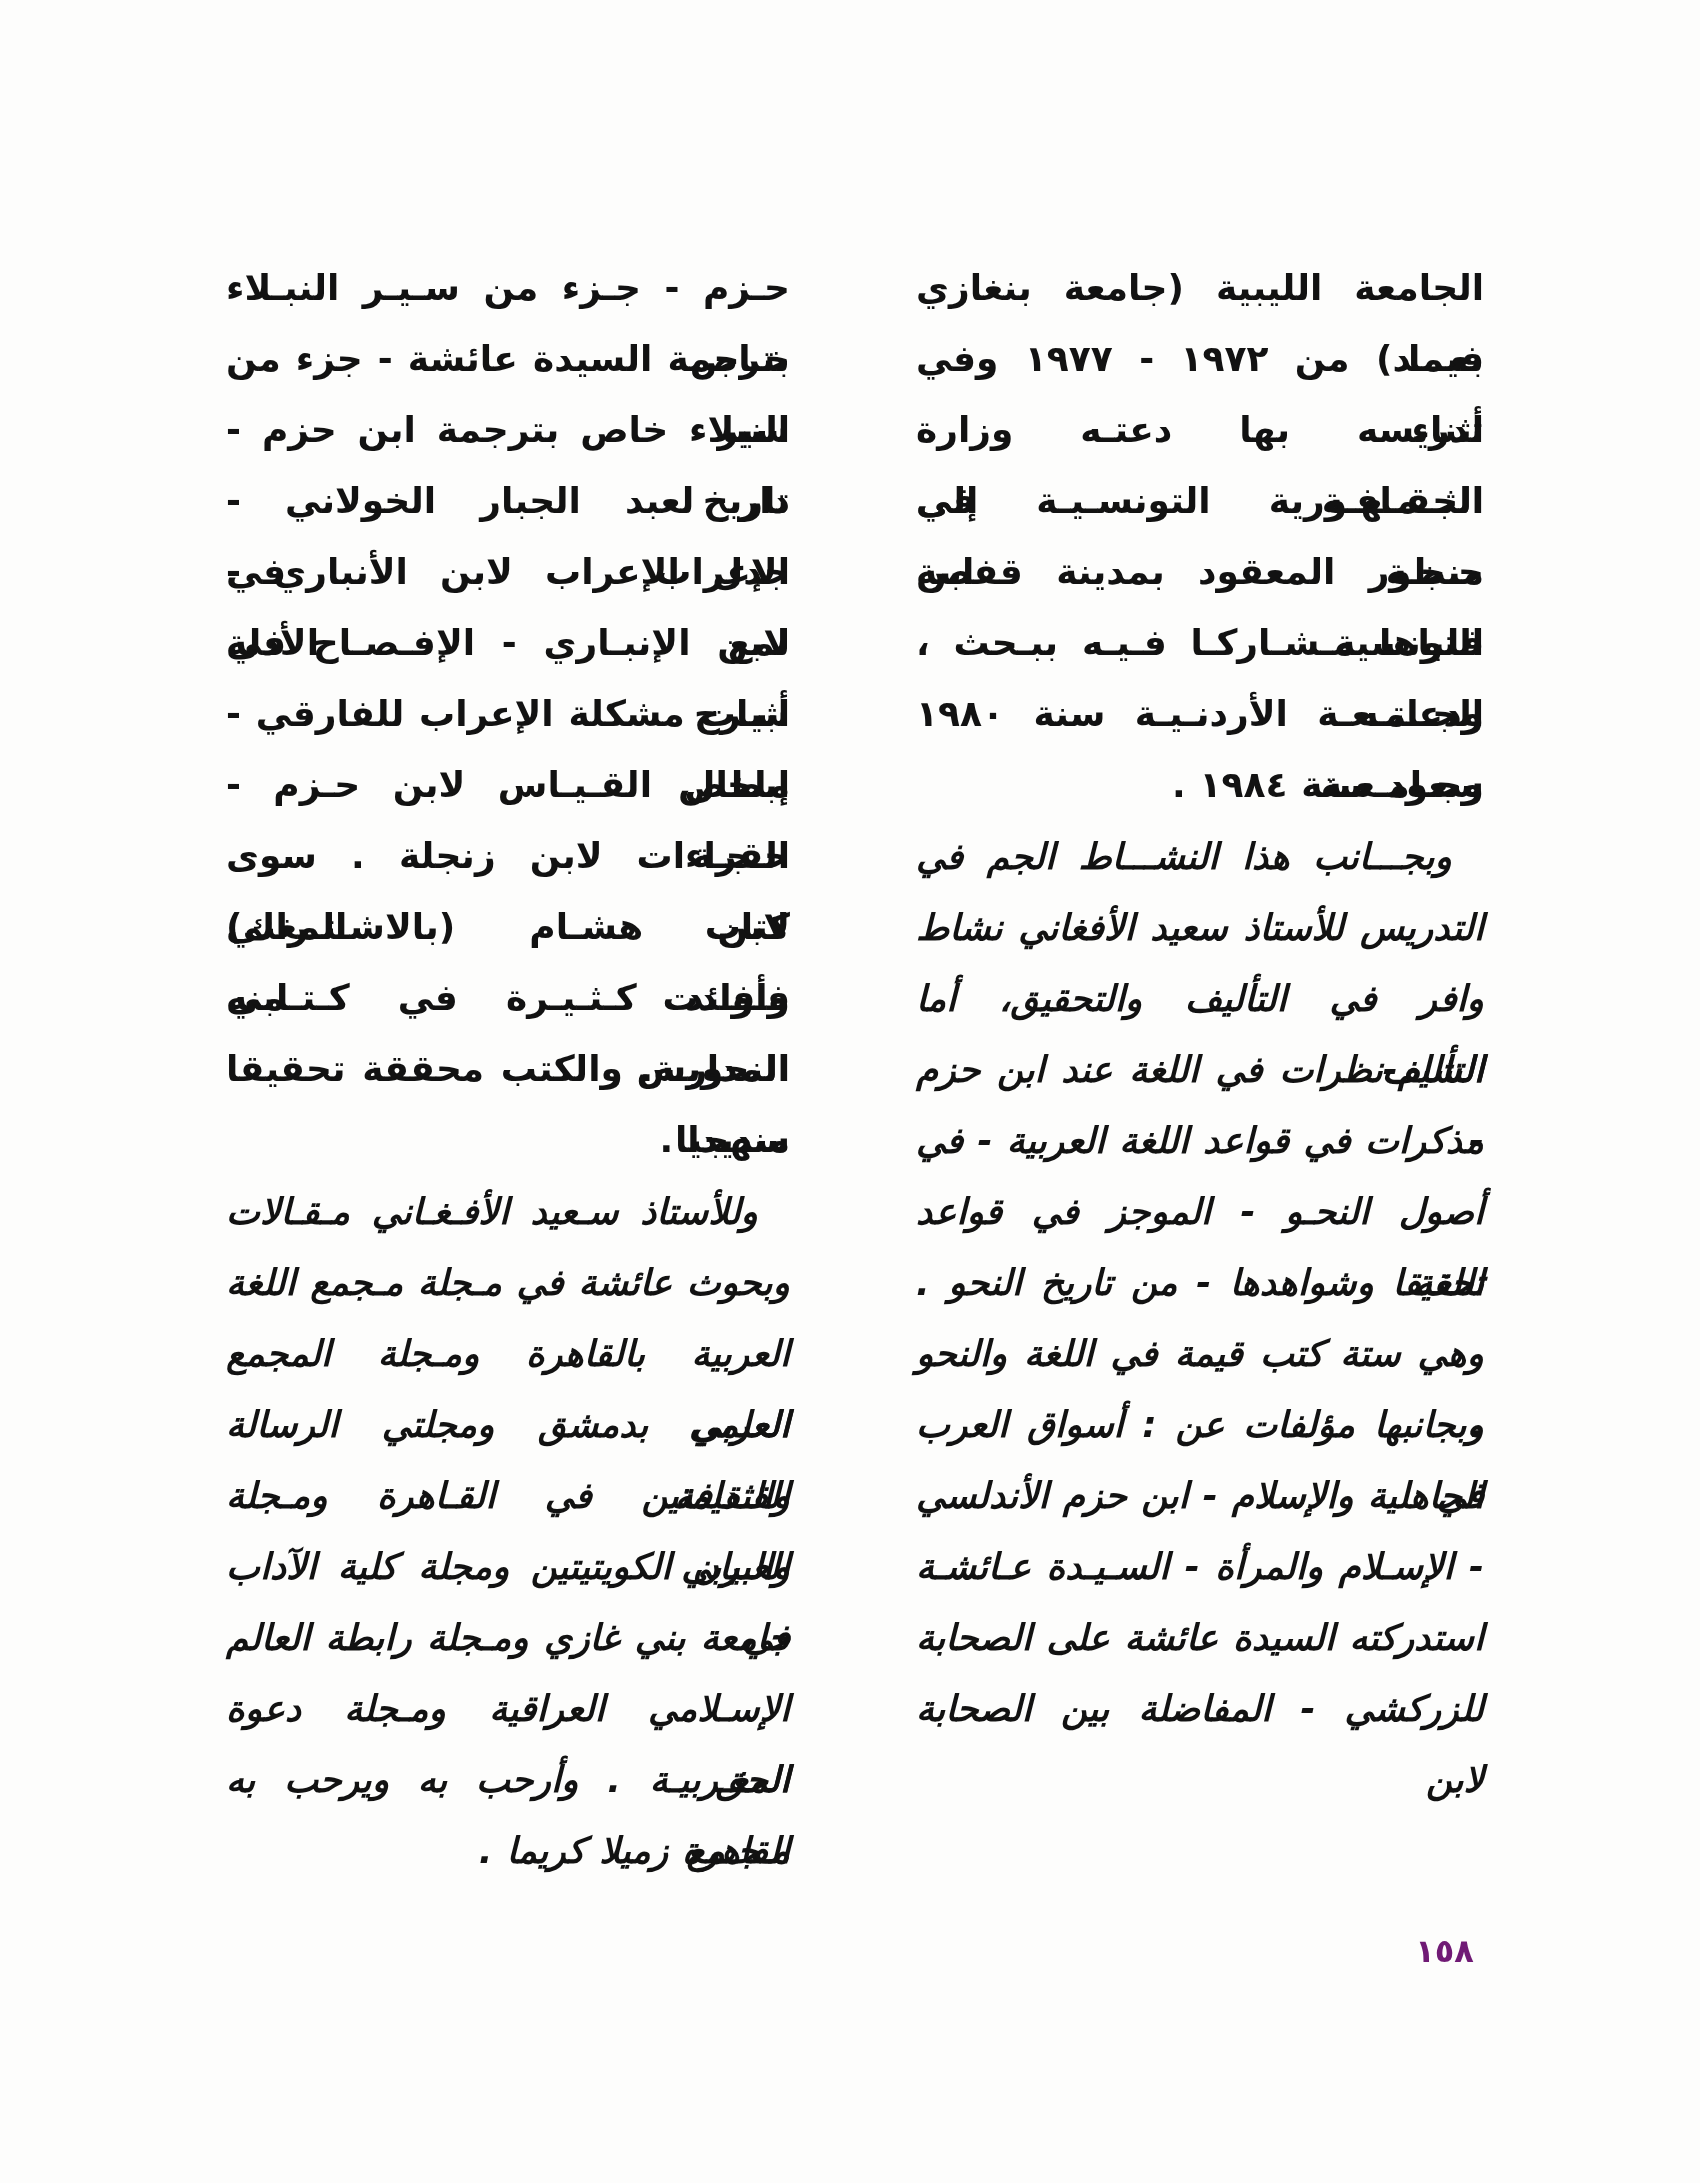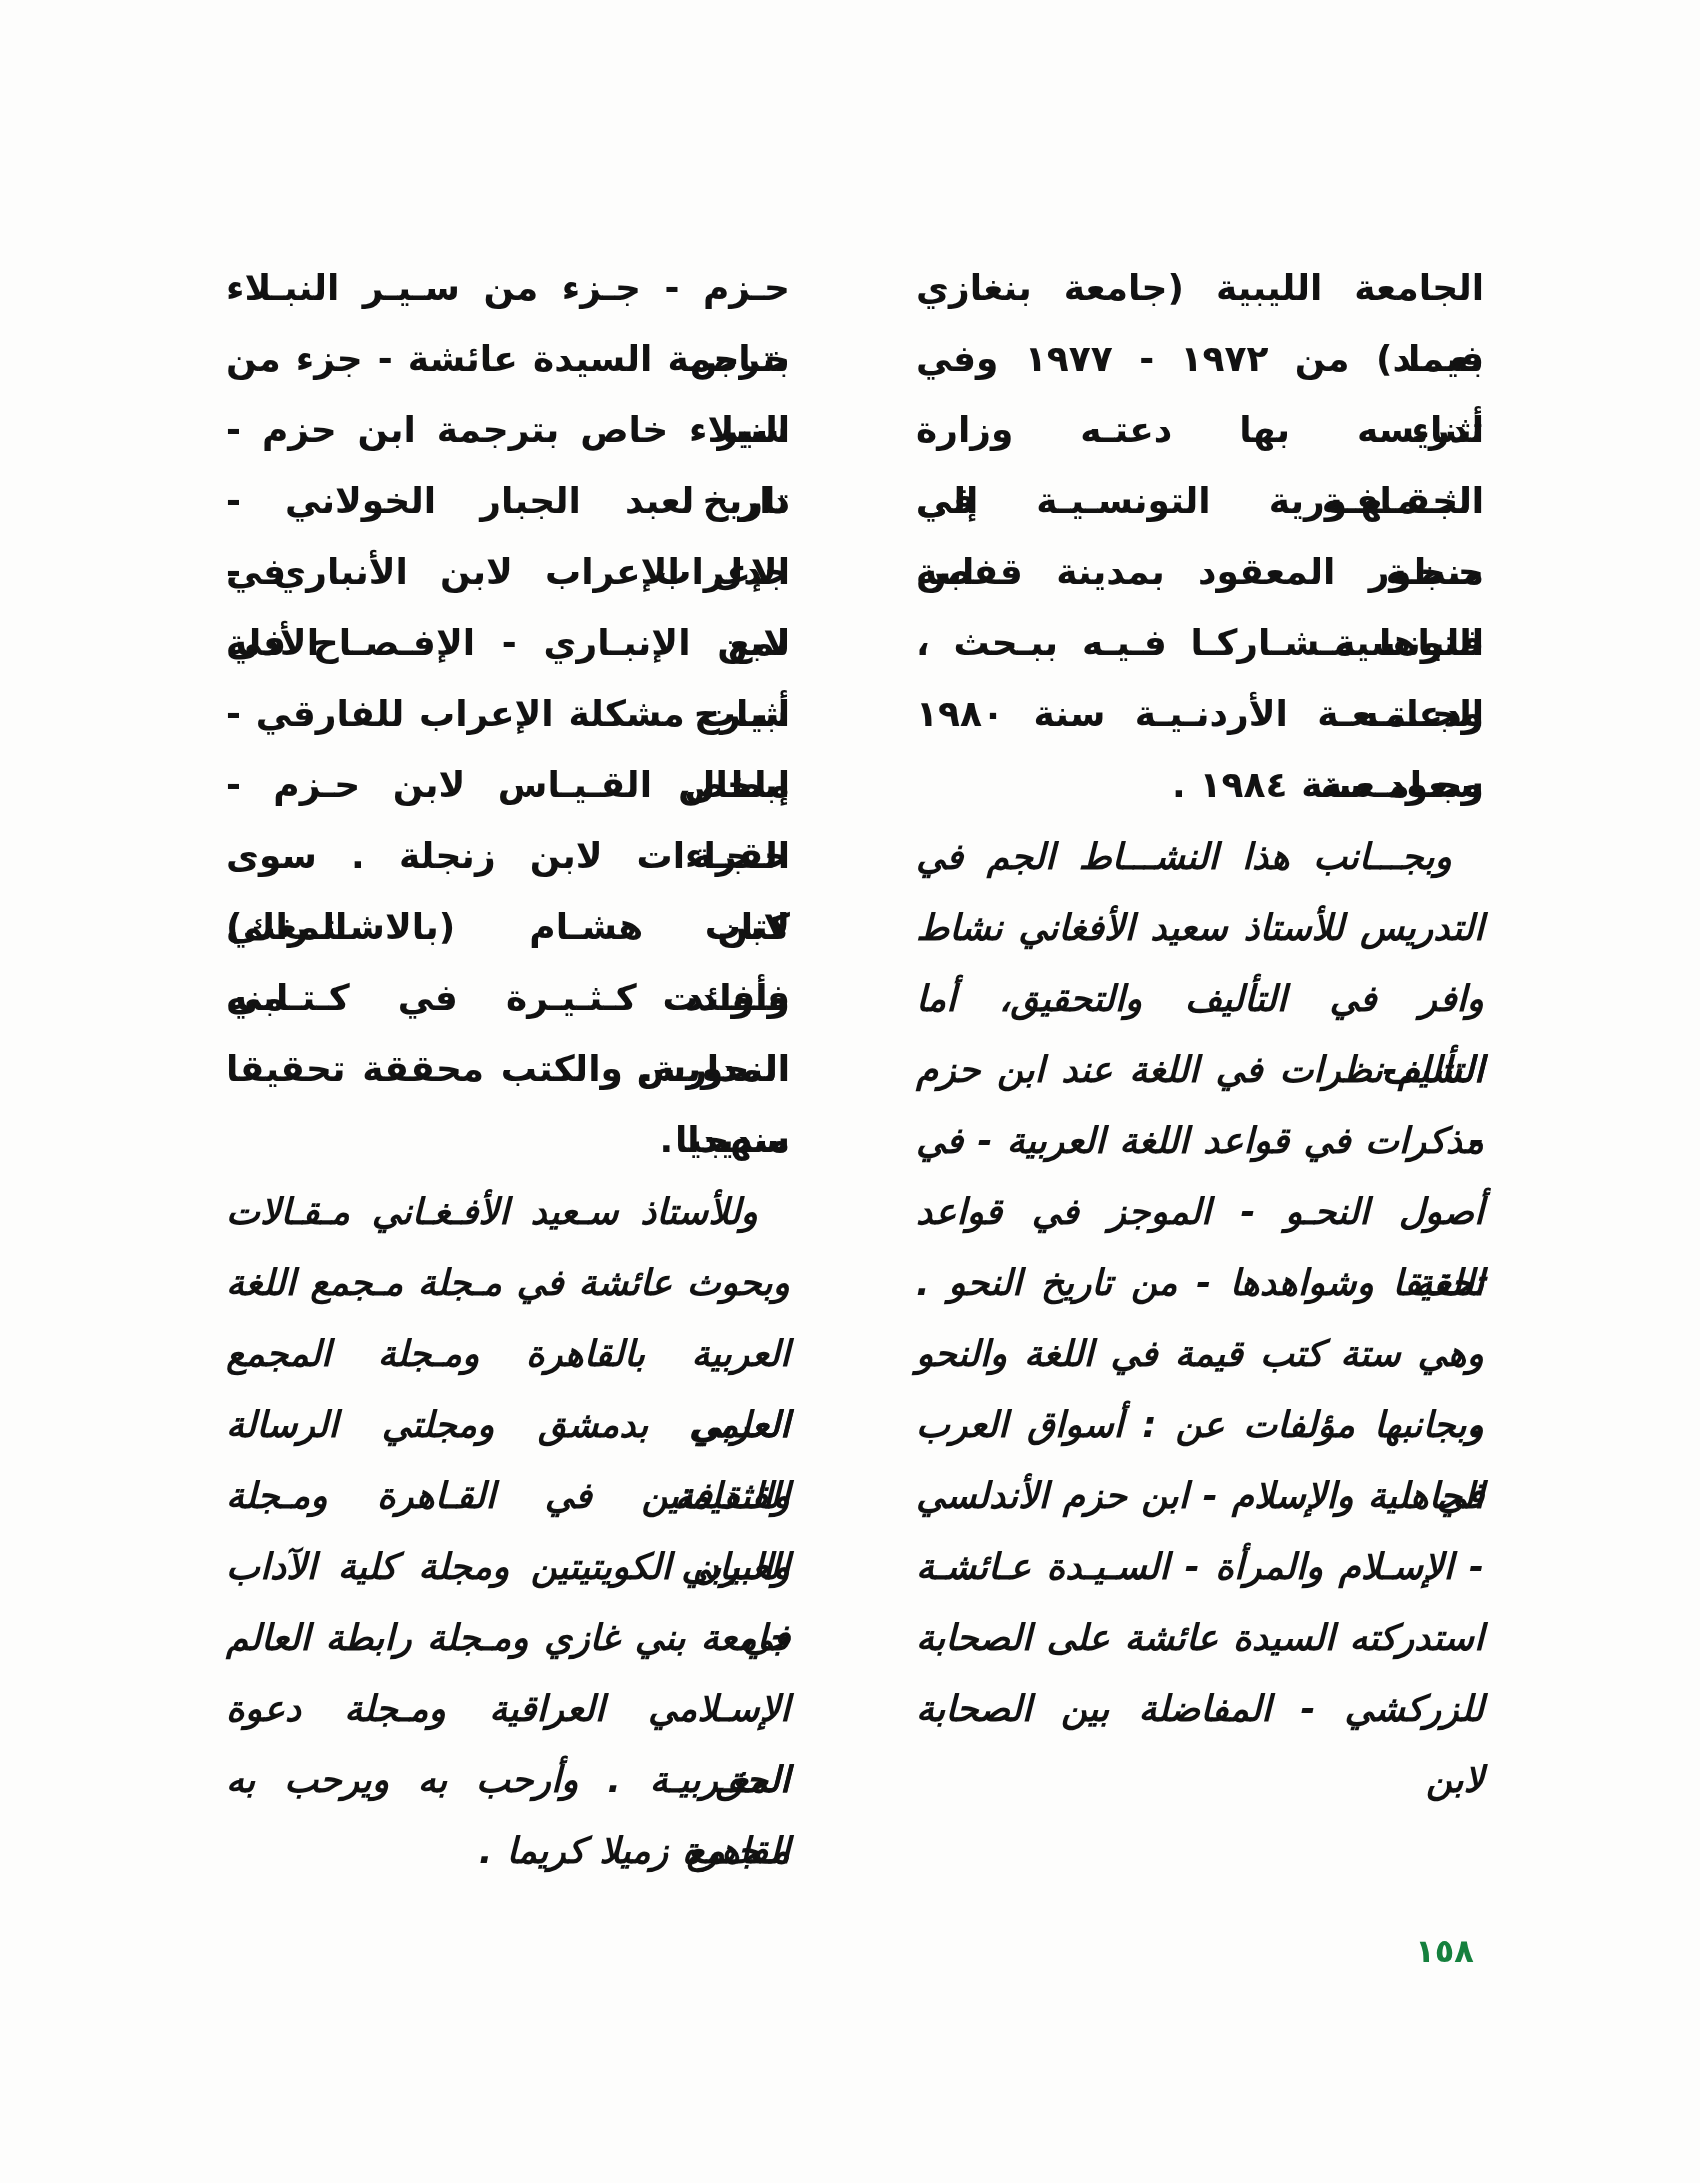--- a/index.html
+++ b/index.html
@@ -50,21 +50,21 @@
   .page-number {
     position: absolute;
     top: 1932px;
     left: 1407px;
     width: 75px;
     direction: rtl;
     font-size: 32px;
     font-weight: 700;
     letter-spacing: 4.1px;
     text-align: center;
-    color: #15803d;
+    color: #701a75;
   }
 </style>
 </head>
 <body>
 
 <div class="page">
 
   <div class="column col-right">
     <div class="para">
       <div class="line">الجامعة الليبية (جامعة بنغازي فيما</div>

